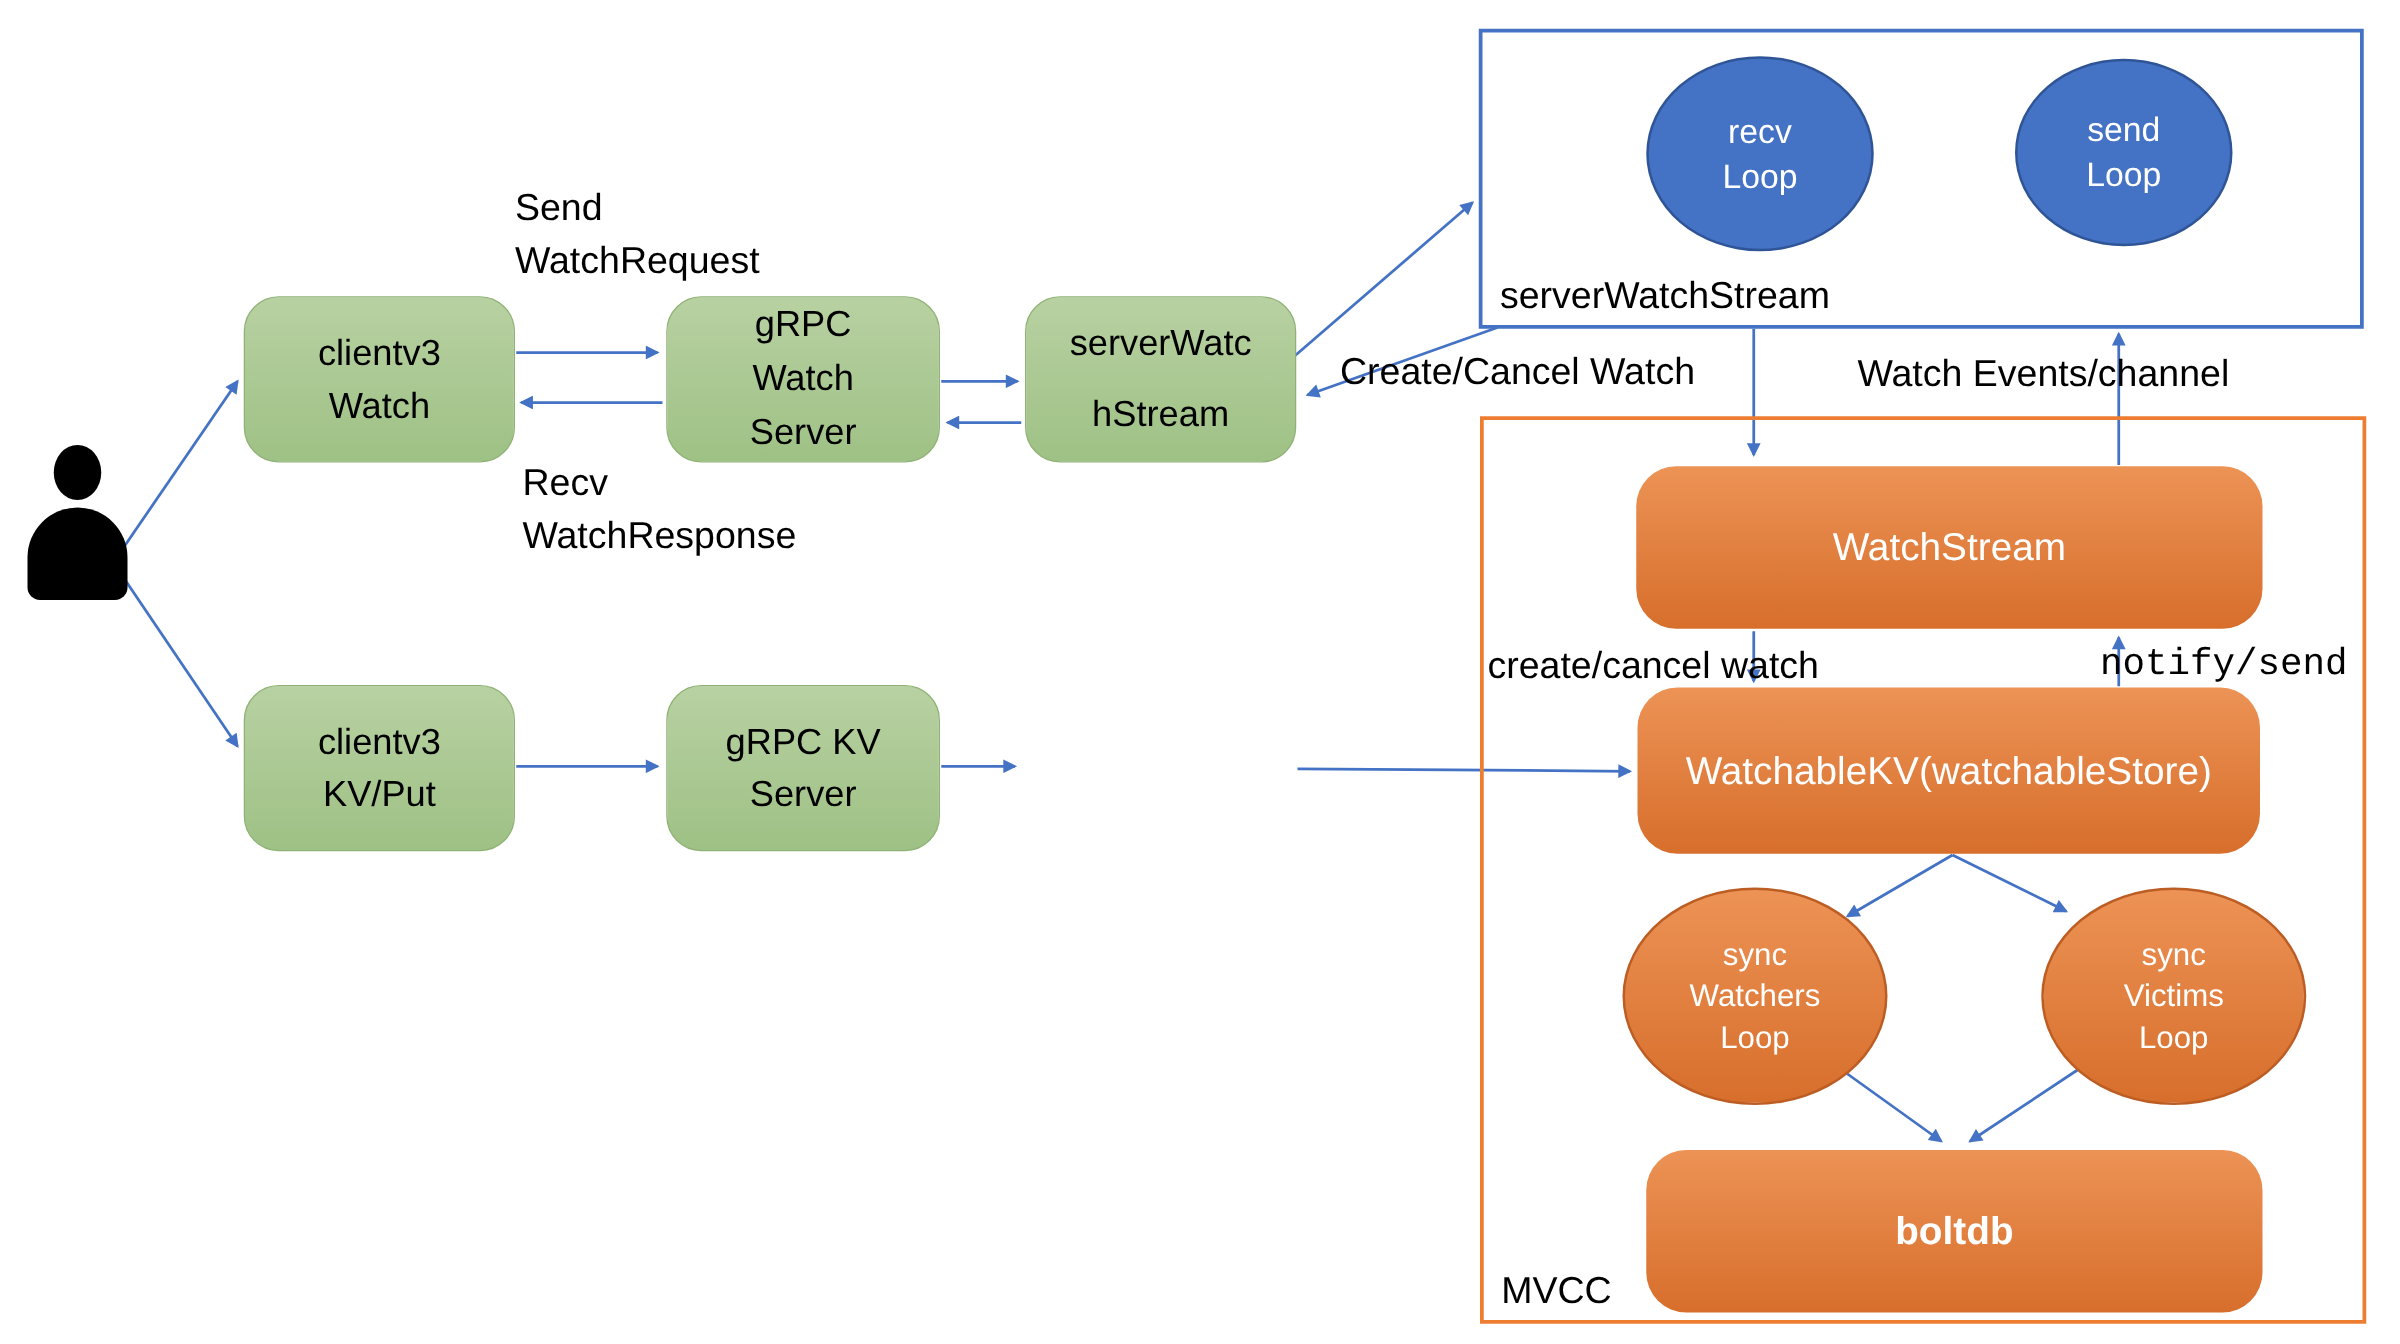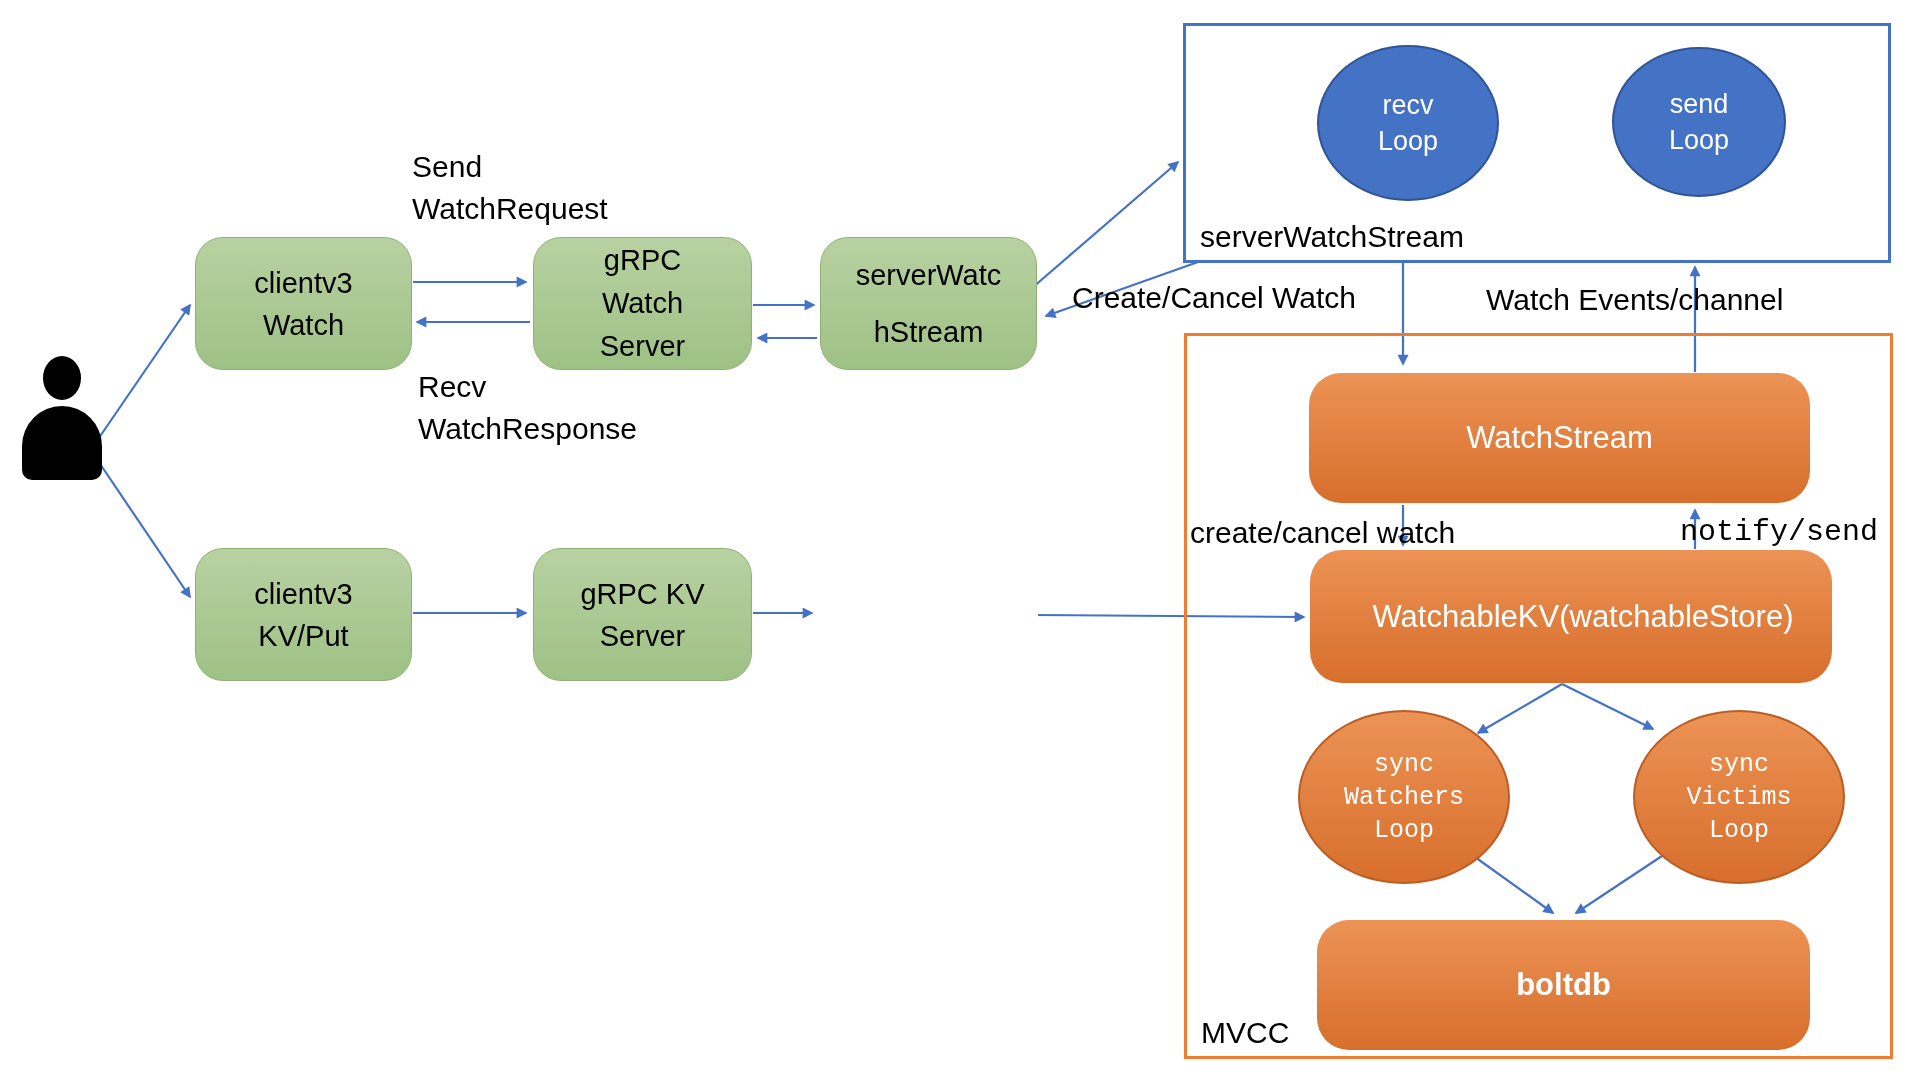--- a/index.html
+++ b/index.html
@@ -38,33 +38,33 @@
     background:linear-gradient(180deg, var(--orange-top), var(--orange-bottom));
     border-radius:32px; color:var(--text-light); font-size:31px; line-height:38px;
   }
   .blue-ellipse{
     background:var(--blue); border:2px solid var(--blue-ellipse-border); border-radius:50%;
     color:var(--text-light); font-size:27px; line-height:36px;
   }
   .orange-ellipse{
     background:linear-gradient(180deg, var(--orange-top), var(--orange-bottom));
     border:2px solid var(--orange-ellipse-border); border-radius:50%;
-    color:var(--text-light); font-size:25px; line-height:33px;font-family:Liberation Mono, monospace;
+    color:var(--text-light); font-size:25px; line-height:33px;
   }
 
   .n-clientv3-watch{left:195px; top:237px; width:215px; height:131px;}
   .n-grpc-watch-server{left:533px; top:237px; width:217px; height:131px; line-height:43px;}
   .n-server-watch-stream{left:820px; top:237px; width:215px; height:131px;gap:15px;}
   .n-clientv3-kvput{left:195px; top:548px; width:215px; height:131px;}
   .n-grpc-kv-server{left:533px; top:548px; width:217px; height:131px;}
   .n-raft-apply{left:818px; top:548px; width:217px; height:131px;}
   .n-recv-loop{left:1317px; top:45px; width:178px; height:152px;}
   .n-send-loop{left:1612px; top:47px; width:170px; height:146px;}
   .n-watch-stream{left:1309px; top:373px; width:501px; height:130px;}
-  .n-watchable-kv{left:1310px; top:550px; width:498px; height:133px;padding-left:24px;}
+  .n-watchable-kv{left:1310px; top:550px; width:498px; height:133px;}
   .n-sync-watchers{left:1298px; top:710px; width:208px; height:170px;}
   .n-sync-victims{left:1633px; top:710px; width:208px; height:170px;}
   .n-boltdb{left:1317px; top:920px; width:493px; height:130px;font-weight:bold;}
 
   .edge-label{
     position:absolute; font-size:30px; line-height:42px; color:var(--text-dark); white-space:nowrap;
   }
   .l-send{left:412px; top:146px;}
   .l-recv{left:418px; top:366px;}
   .l-create-cancel{left:1072px; top:277px;}

